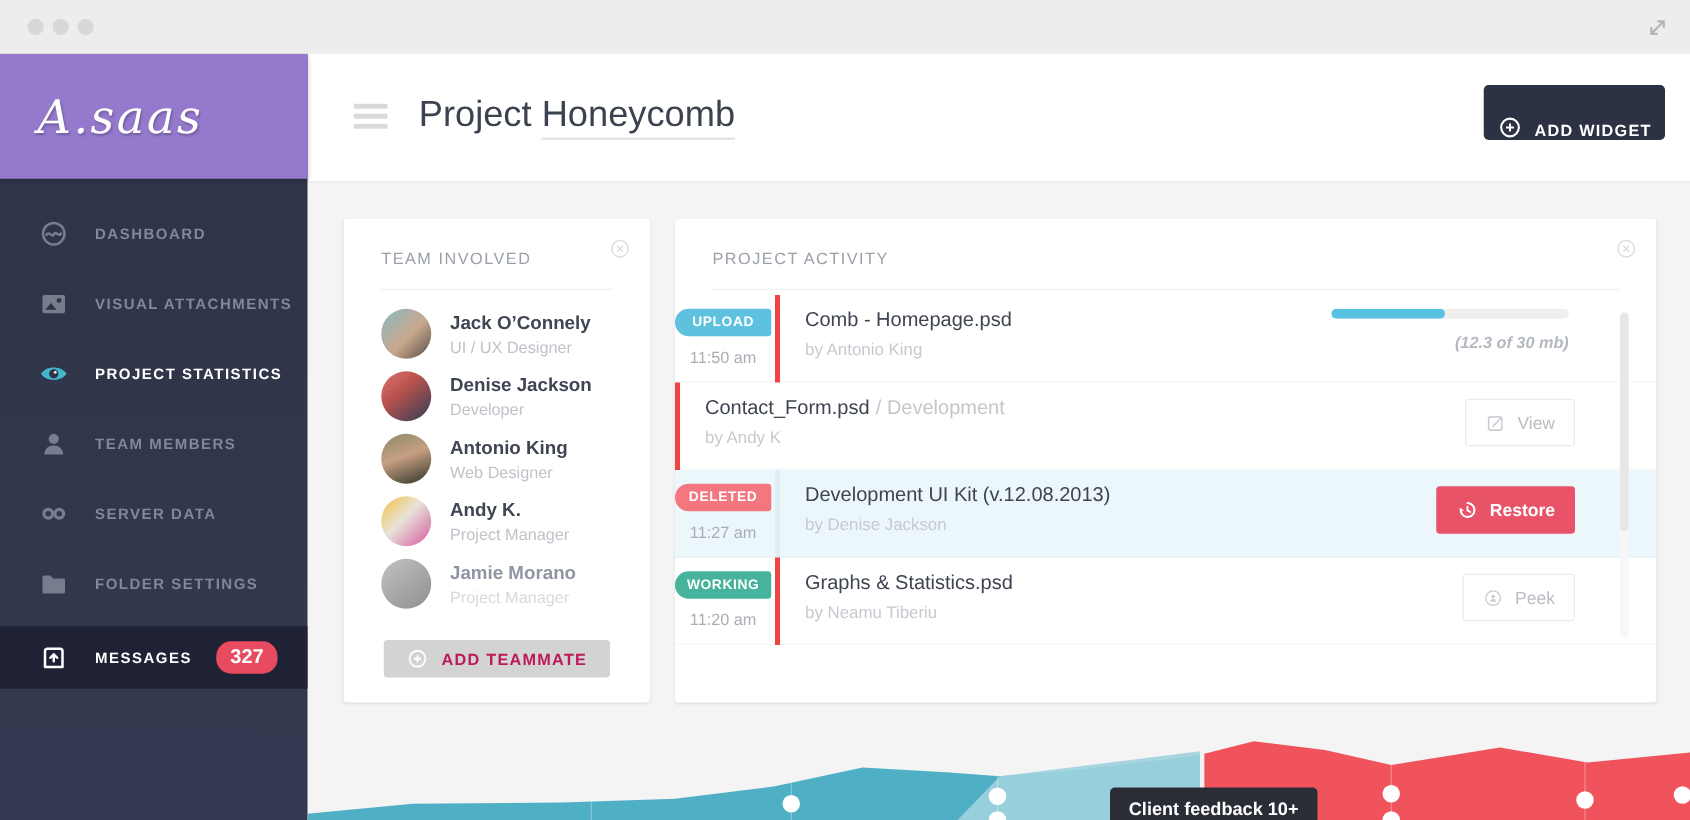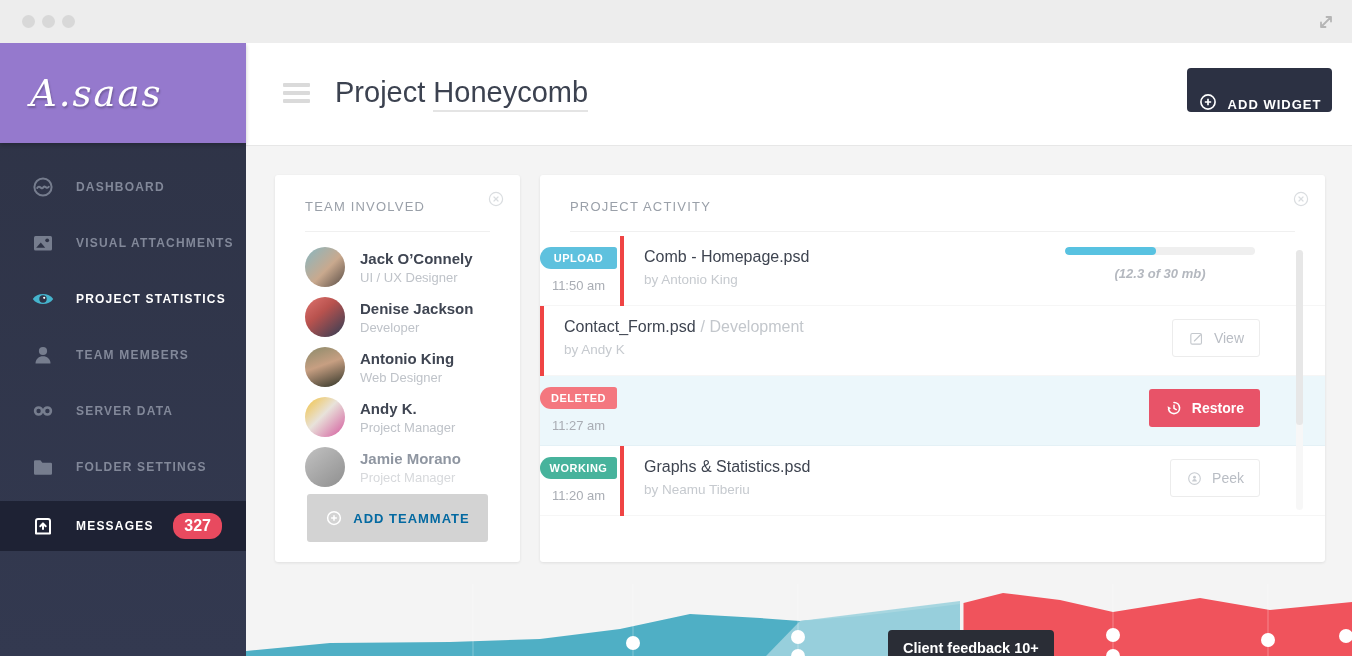--- a/index.html
+++ b/index.html
@@ -56,22 +56,22 @@
   .avatar { width:40px; height:40px; border-radius:50%; margin-right:15px; flex:0 0 auto; }
   .av1 { background:linear-gradient(135deg,#86b7c2 0%,#c9a98e 55%,#564a44 100%); }
   .av2 { background:linear-gradient(160deg,#8a8a6a 0%,#c79f82 45%,#2f3327 100%); }
   .av3 { background:linear-gradient(140deg,#e0746f 0%,#b8524e 40%,#2e3d55 100%); }
   .av4 { background:linear-gradient(135deg,#f2c23e 0%,#e8e2da 45%,#d4579c 100%); }
   .av5 { background:linear-gradient(140deg,#c2c2c2 0%,#8f8f8f 100%); }
   .m-name { font-size:15px; font-weight:bold; color:#3f4552; }
   .m-role { font-size:13px; color:#bfc3c9; margin-top:3px; }
   .member.muted .m-name { color:#8f96a1; }
   .member.muted .m-role { color:#d7d9dc; }
-  .add-teammate { position:absolute; left:32px; right:32px; bottom:20px; height:48px; background:#d3d3d3;
-                  border:none; border-radius:3px; color:#0369a1; font-family:inherit; font-size:13px; font-weight:bold;
+  .add-teammate { position:absolute; left:32px; right:32px; bottom:20px; height:30px; background:#d3d3d3;
+                  border:none; border-radius:3px; color:#be185d; font-family:inherit; font-size:13px; font-weight:bold;
                   letter-spacing:1px; display:flex; align-items:center; justify-content:center; gap:10px; cursor:pointer; }
   .add-teammate svg { width:18px; height:18px; }
 
   
   .activity-card { left:294px; width:785px; height:387px; }
   .rows { margin-top:4px; }
   .a-row { position:relative; height:70px; display:flex; align-items:flex-start; border-bottom:1px solid #f6f6f6; }
   .a-row.hl { background:#ecf7fb; border-bottom-color:#e4f1f6; }
   .time-col { width:80px; flex:0 0 auto; padding-top:11px; }
   .badge { display:block; width:77px; height:22px; line-height:22px; text-align:center; color:#fff;
@@ -81,21 +81,21 @@
   .a-time { display:block; text-align:center; width:77px; font-size:13px; color:#a9adb4; margin-top:9px; }
   .row-main { border-left:4px solid #ef4444; padding:12px 0 0 20px; height:70px; }
   .a-row.hl .row-main { border-left-color:#dfeef4; }
   .a-title { font-size:16px; color:#3e4450; }
   .a-title .suffix { color:#c3c7cc; margin-left:5px; }
   .a-by { font-size:13.5px; color:#c6cacf; margin-top:6px; }
   .row-action { position:absolute; top:13px; right:65px; }
   .progress-wrap { position:absolute; top:11px; right:70px; width:190px; }
   .progress-track { height:8px; background:#efefef; border-radius:4px; overflow:hidden; }
   .progress-fill { height:8px; background:#58c2e1; border-radius:4px; }
-  .size-label { text-align:center; font-size:13px; font-style:italic; font-weight:bold; color:#b4b8bf; margin-top:11px; }
+  .size-label { text-align:right; font-size:13px; font-style:italic; font-weight:bold; color:#b4b8bf; margin-top:11px; }
   .btn-light { height:38px; padding:0 15px; background:#fff; border:1px solid #ececec; border-radius:3px;
                color:#b9bdc4; font-family:inherit; font-size:14px; display:flex; align-items:center; gap:9px; cursor:pointer; }
   .btn-light svg { width:17px; height:17px; }
   .btn-danger { height:38px; padding:0 16px; background:#e85368; border:none; border-radius:3px;
                 color:#fff; font-family:inherit; font-size:14px; font-weight:bold; display:flex; align-items:center; gap:9px; cursor:pointer; }
   .btn-danger svg { width:18px; height:18px; }
   .scrollbar { position:absolute; right:22px; top:75px; width:7px; height:260px; background:#f7f7f7; border-radius:4px; }
   .scroll-thumb { width:7px; height:175px; background:#e7e7e7; border-radius:4px; cursor:pointer; }
 
   
@@ -319,20 +319,24 @@
             <span>View</span>
           </button>
         </div>
       </div>
 
       <div class="a-row hl">
         <div class="time-col">
           <span class="badge b-deleted">DELETED</span>
           <span class="a-time">11:27 am</span>
         </div>
+        <div class="row-main">
+          <div class="a-title">Development UI Kit (v.12.08.2013)</div>
+          <div class="a-by">by Denise Jackson</div>
+        </div>
         <div class="row-action">
           <button class="btn-danger">
             <svg viewBox="0 0 24 24">
               <path d="M12 4.6 a7.4 7.4 0 1 1 -7.2 9.1" fill="none" stroke="#fff" stroke-width="2.2" stroke-linecap="round"></path>
               <path d="M3.4 9.6 L4.2 14 L8.3 12.2 Z" fill="#fff"></path>
               <path d="M12 8.4 v4 l3 1.7" fill="none" stroke="#fff" stroke-width="2" stroke-linecap="round"></path>
             </svg>
             <span>Restore</span>
           </button>
         </div>

